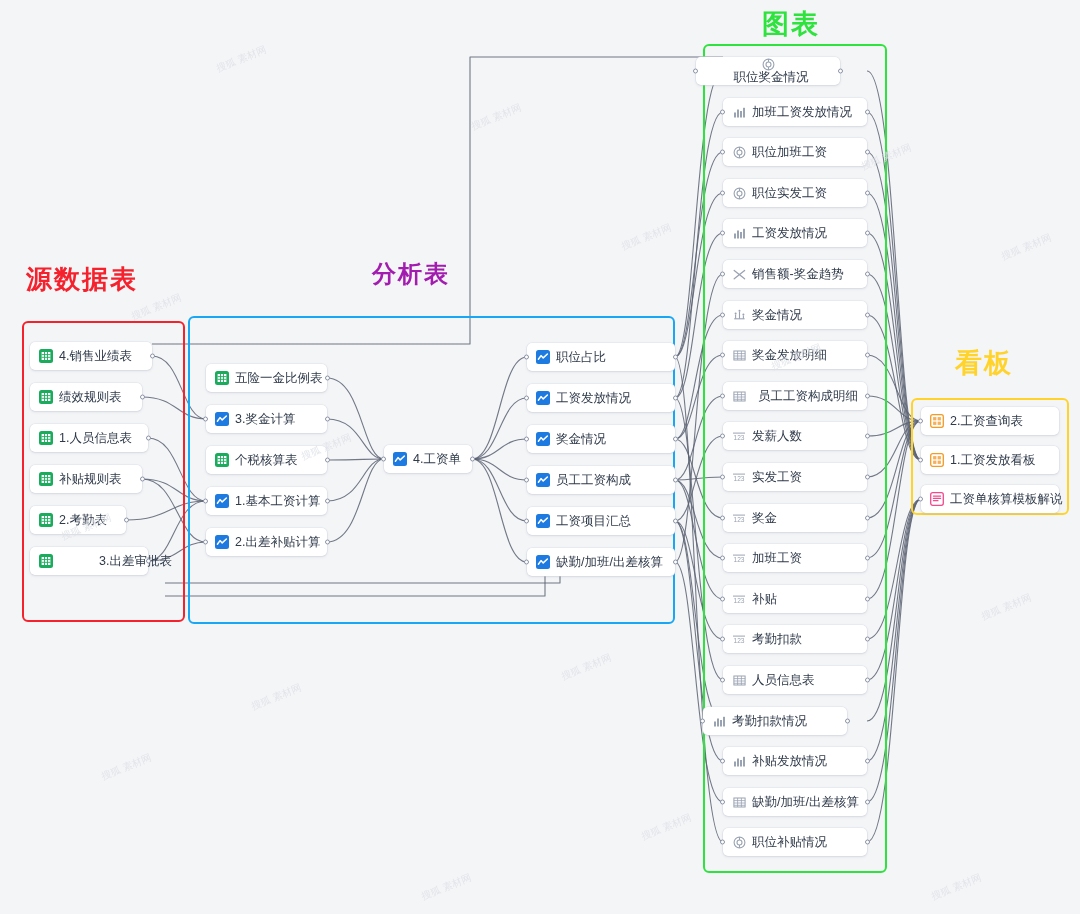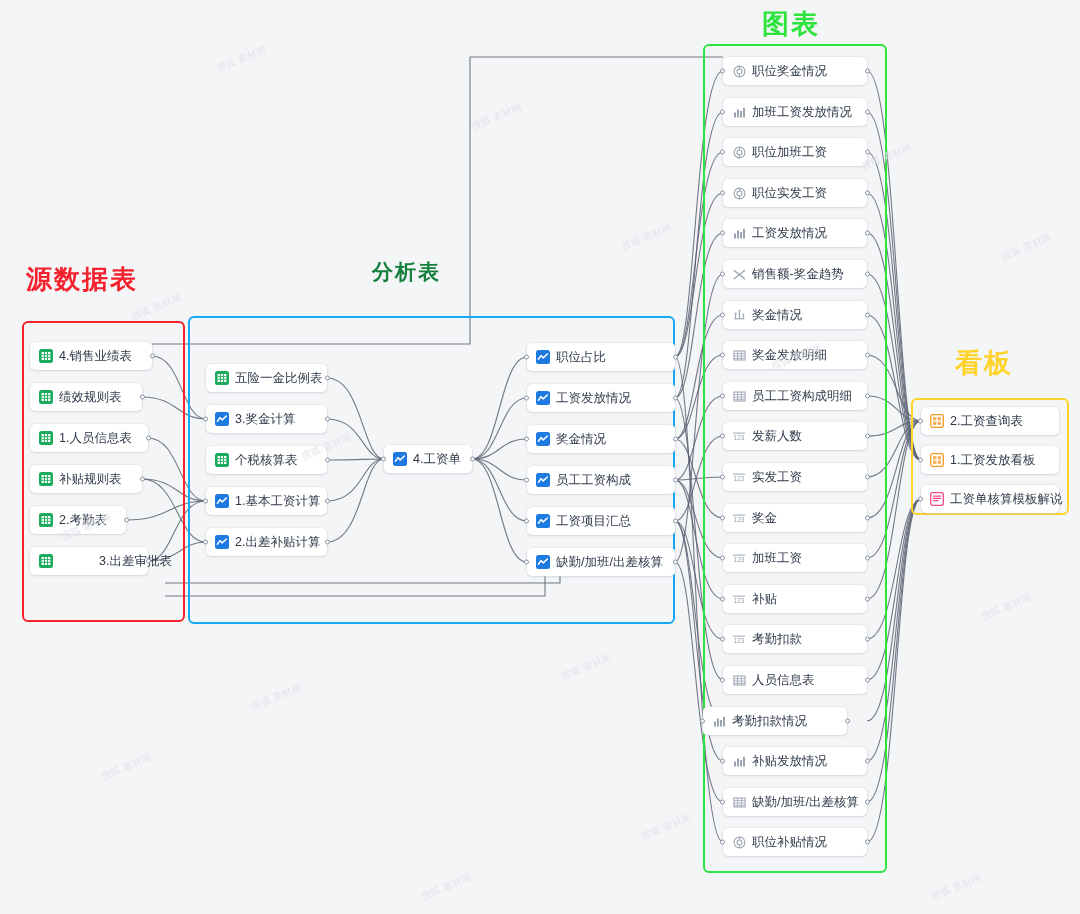--- a/index.html
+++ b/index.html
@@ -121,21 +121,21 @@
       <path d="M867 639 C896.7 639 896.7 499 921 499"></path>
       <path d="M867 680 C896.7 680 896.7 499 921 499"></path>
       <path d="M867 721 C896.7 721 896.7 499 921 499"></path>
       <path d="M867 761 C896.7 761 896.7 499 921 499"></path>
       <path d="M867 802 C896.7 802 896.7 499 921 499"></path>
       <path d="M867 842 C896.7 842 896.7 499 921 499"></path>
     </svg>
 <div class="group-frame" style="left: 22px; top: 321px; width: 163px; height: 301px; border: 2px solid rgb(245, 34, 45);"></div>
     <div class="group-title" style="left: 26px; top: 262px; color: rgb(245, 34, 45); font-size: 26px;">源数据表</div>
     <div class="group-frame" style="left: 188px; top: 316px; width: 487px; height: 308px; border: 2px solid rgb(25, 167, 245);"></div>
-    <div class="group-title" style="left: 372px; top: 258px; color: #15803d; font-size: 21px;">分析表</div>
+    <div class="group-title" style="left: 372px; top: 258px; color: #a21caf; font-size: 24px;">分析表</div>
     <div class="group-frame" style="left: 703px; top: 44px; width: 184px; height: 829px; border: 2px solid rgb(46, 227, 62);"></div>
     <div class="group-title" style="left: 762px; top: 6px; color: rgb(46, 227, 62); font-size: 27px;">图表</div>
     <div class="group-frame" style="left: 911px; top: 398px; width: 158px; height: 117px; border: 2px solid rgb(255, 211, 42);"></div>
     <div class="group-title" style="left: 955px; top: 345px; color: rgb(255, 211, 42); font-size: 27px;">看板</div>
     <div class="node" style="left: 30px; top: 342px; width: 122px;">
       <span class="ico">
         <svg width="14" height="14" viewBox="0 0 14 14">
           <rect x="0" y="0" width="14" height="14" rx="2.5" fill="#1aab5c"></rect>
           <rect x="2.6" y="3" width="8.8" height="8" fill="#fff"></rect>
           <path d="M2.6 5.6h8.8M2.6 8.3h8.8M5.5 3v8M8.5 3v8" stroke="#1aab5c" stroke-width=".9"></path>
@@ -324,21 +324,21 @@
       <span class="ico">
         <svg width="14" height="14" viewBox="0 0 14 14">
           <rect x="0" y="0" width="14" height="14" rx="2.5" fill="#1c7ae0"></rect>
           <path d="M2.4 9.2L5 5.6l2.2 2.3L11.4 4" stroke="#fff" stroke-width="1.5" fill="none" stroke-linecap="round" stroke-linejoin="round"></path>
         </svg>
       </span>
       <span class="label">缺勤/加班/出差核算</span>
       <span class="port l"></span>
       <span class="port r"></span>
     </div>
-    <div class="node" style="left: 723px; top: 57px; width: 144px;">
+    <div class="node" style="left: 696px; top: 57px; width: 144px; flex-direction: column;">
       <span class="ico">
         <svg width="13" height="13" viewBox="0 0 13 13">
           <circle cx="6.5" cy="6.5" r="5.4" fill="none" stroke="#9aa3b2" stroke-width="1.1"></circle>
           <circle cx="6.5" cy="6.5" r="2.5" fill="none" stroke="#9aa3b2" stroke-width="1.1"></circle>
           <path d="M6.5 1.1v2.9M6.5 9v2.9" stroke="#9aa3b2" stroke-width="1"></path>
         </svg>
       </span>
       <span class="label">职位奖金情况</span>
       <span class="port l"></span>
       <span class="port r"></span>
@@ -421,21 +421,21 @@
       <span class="ico">
         <svg width="13" height="13" viewBox="0 0 13 13">
           <rect x=".9" y="2" width="11.2" height="9" fill="none" stroke="#9aa3b2" stroke-width="1"></rect>
           <path d="M.9 4.6h11.2M.9 7h11.2M.9 9.3h11.2M4.6 2v9M8.4 2v9" stroke="#9aa3b2" stroke-width=".8"></path>
         </svg>
       </span>
       <span class="label">奖金发放明细</span>
       <span class="port l"></span>
       <span class="port r"></span>
     </div>
-    <div class="node" style="left: 723px; top: 382px; width: 144px;">
+    <div class="node" style="left: 723px; top: 382px; width: 144px; justify-content: space-between;">
       <span class="ico">
         <svg width="13" height="13" viewBox="0 0 13 13">
           <rect x=".9" y="2" width="11.2" height="9" fill="none" stroke="#9aa3b2" stroke-width="1"></rect>
           <path d="M.9 4.6h11.2M.9 7h11.2M.9 9.3h11.2M4.6 2v9M8.4 2v9" stroke="#9aa3b2" stroke-width=".8"></path>
         </svg>
       </span>
       <span class="label">员工工资构成明细</span>
       <span class="port l"></span>
       <span class="port r"></span>
     </div>

